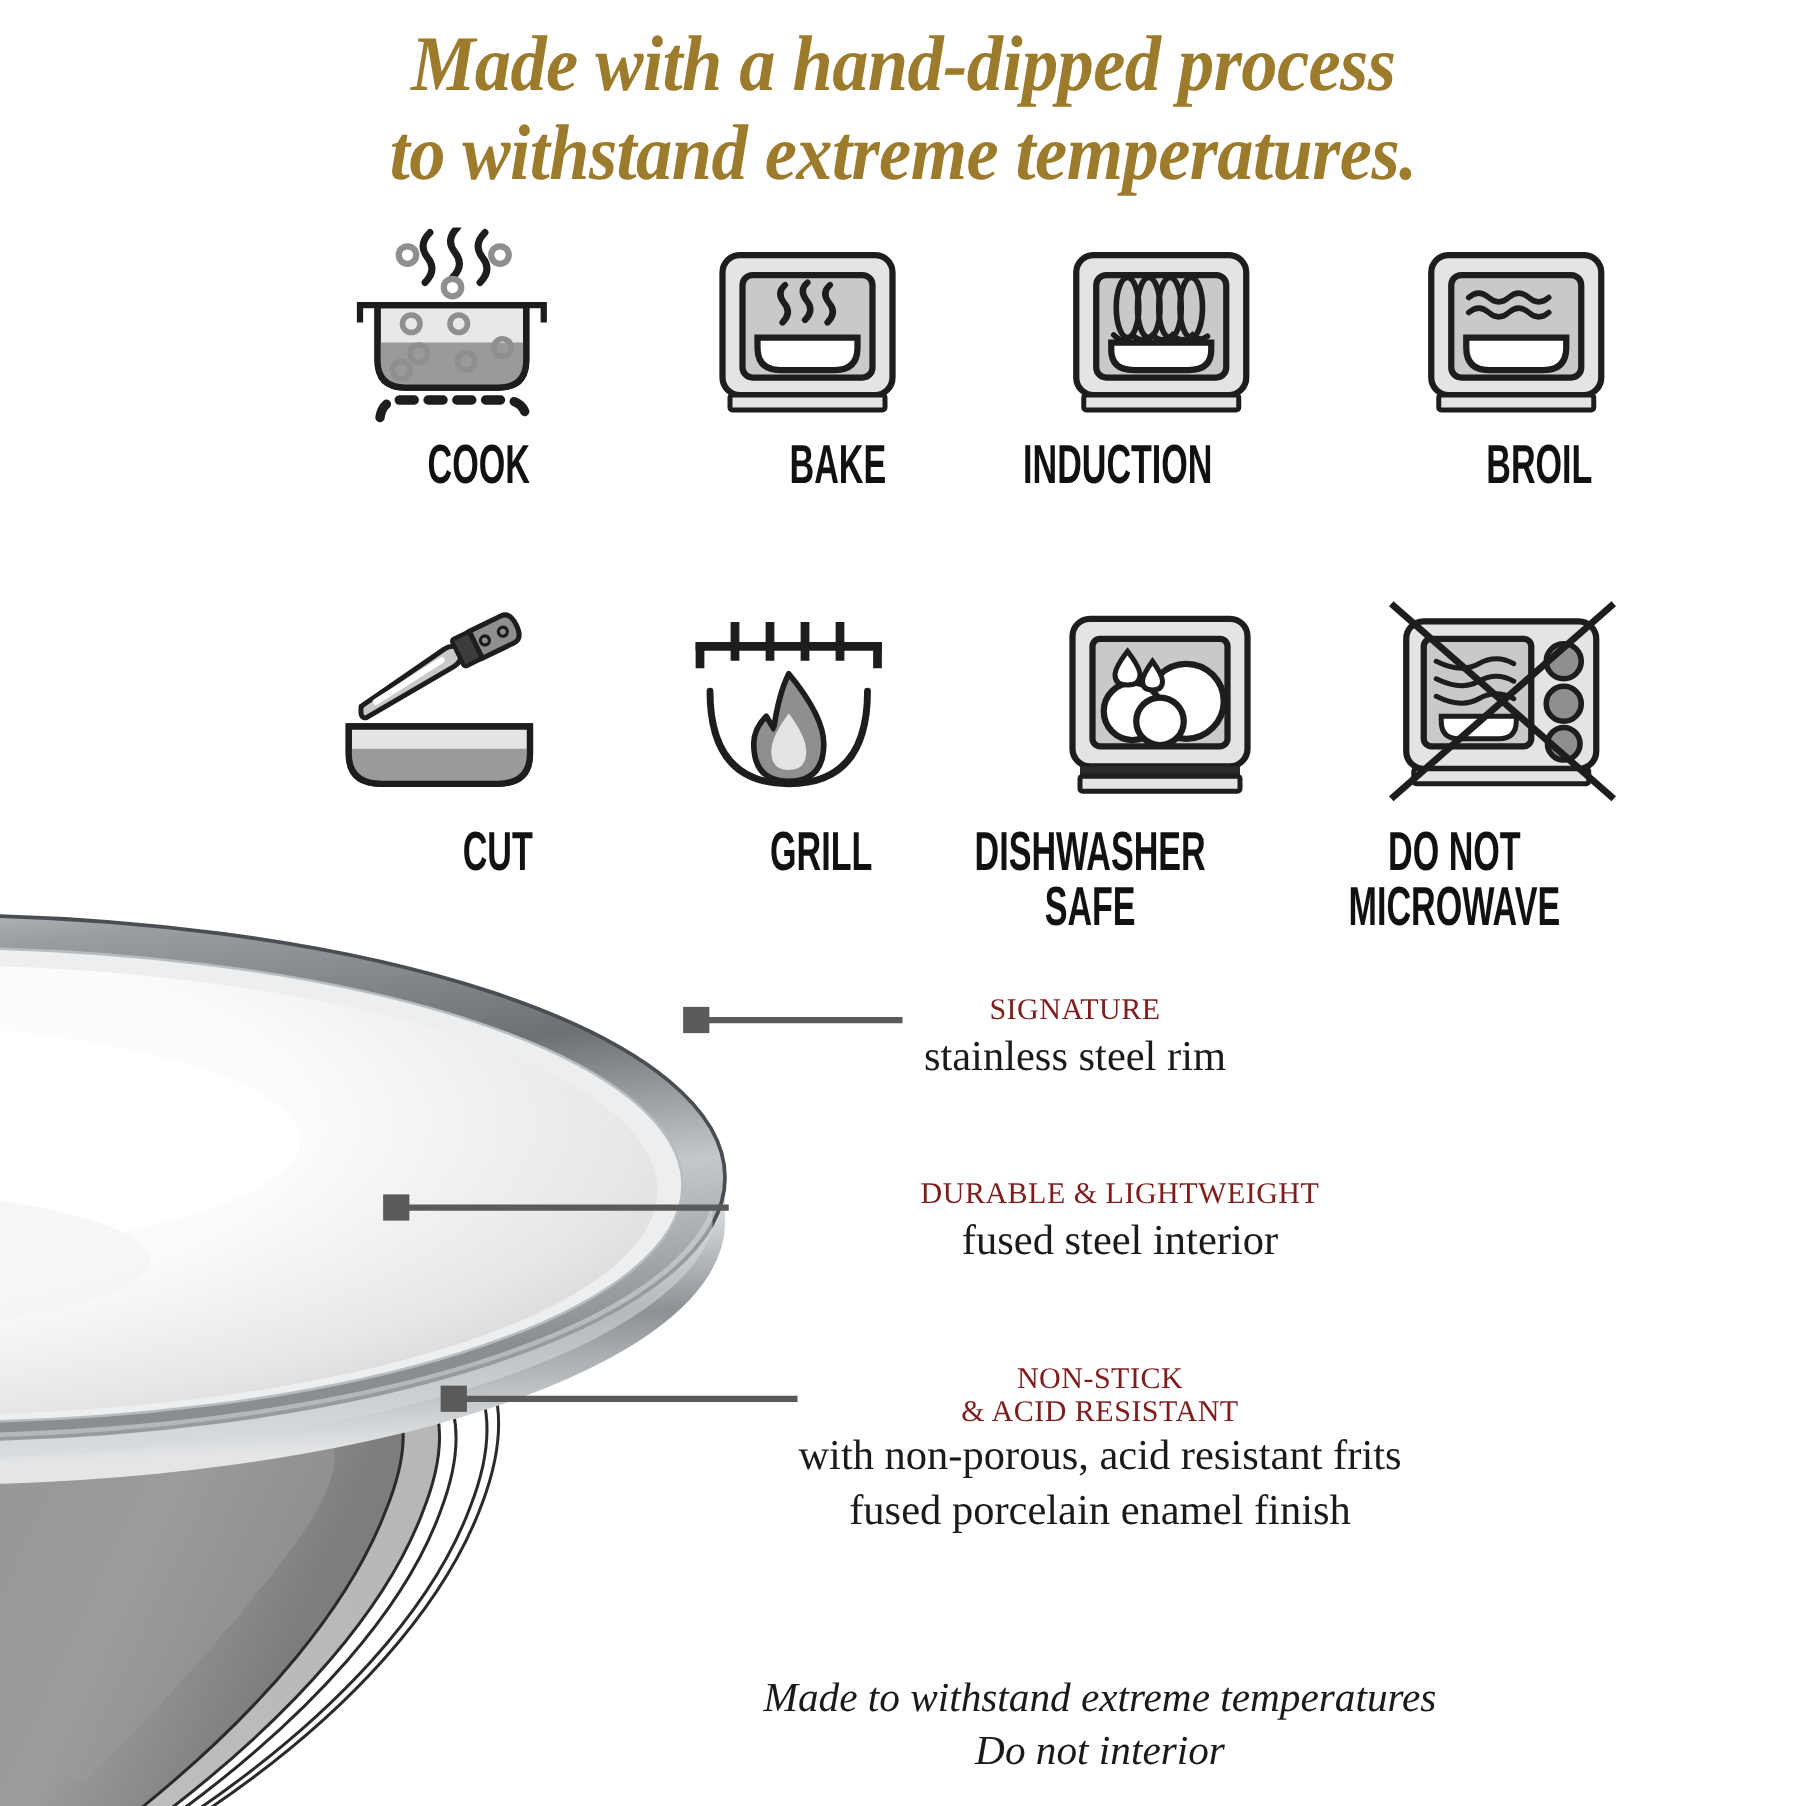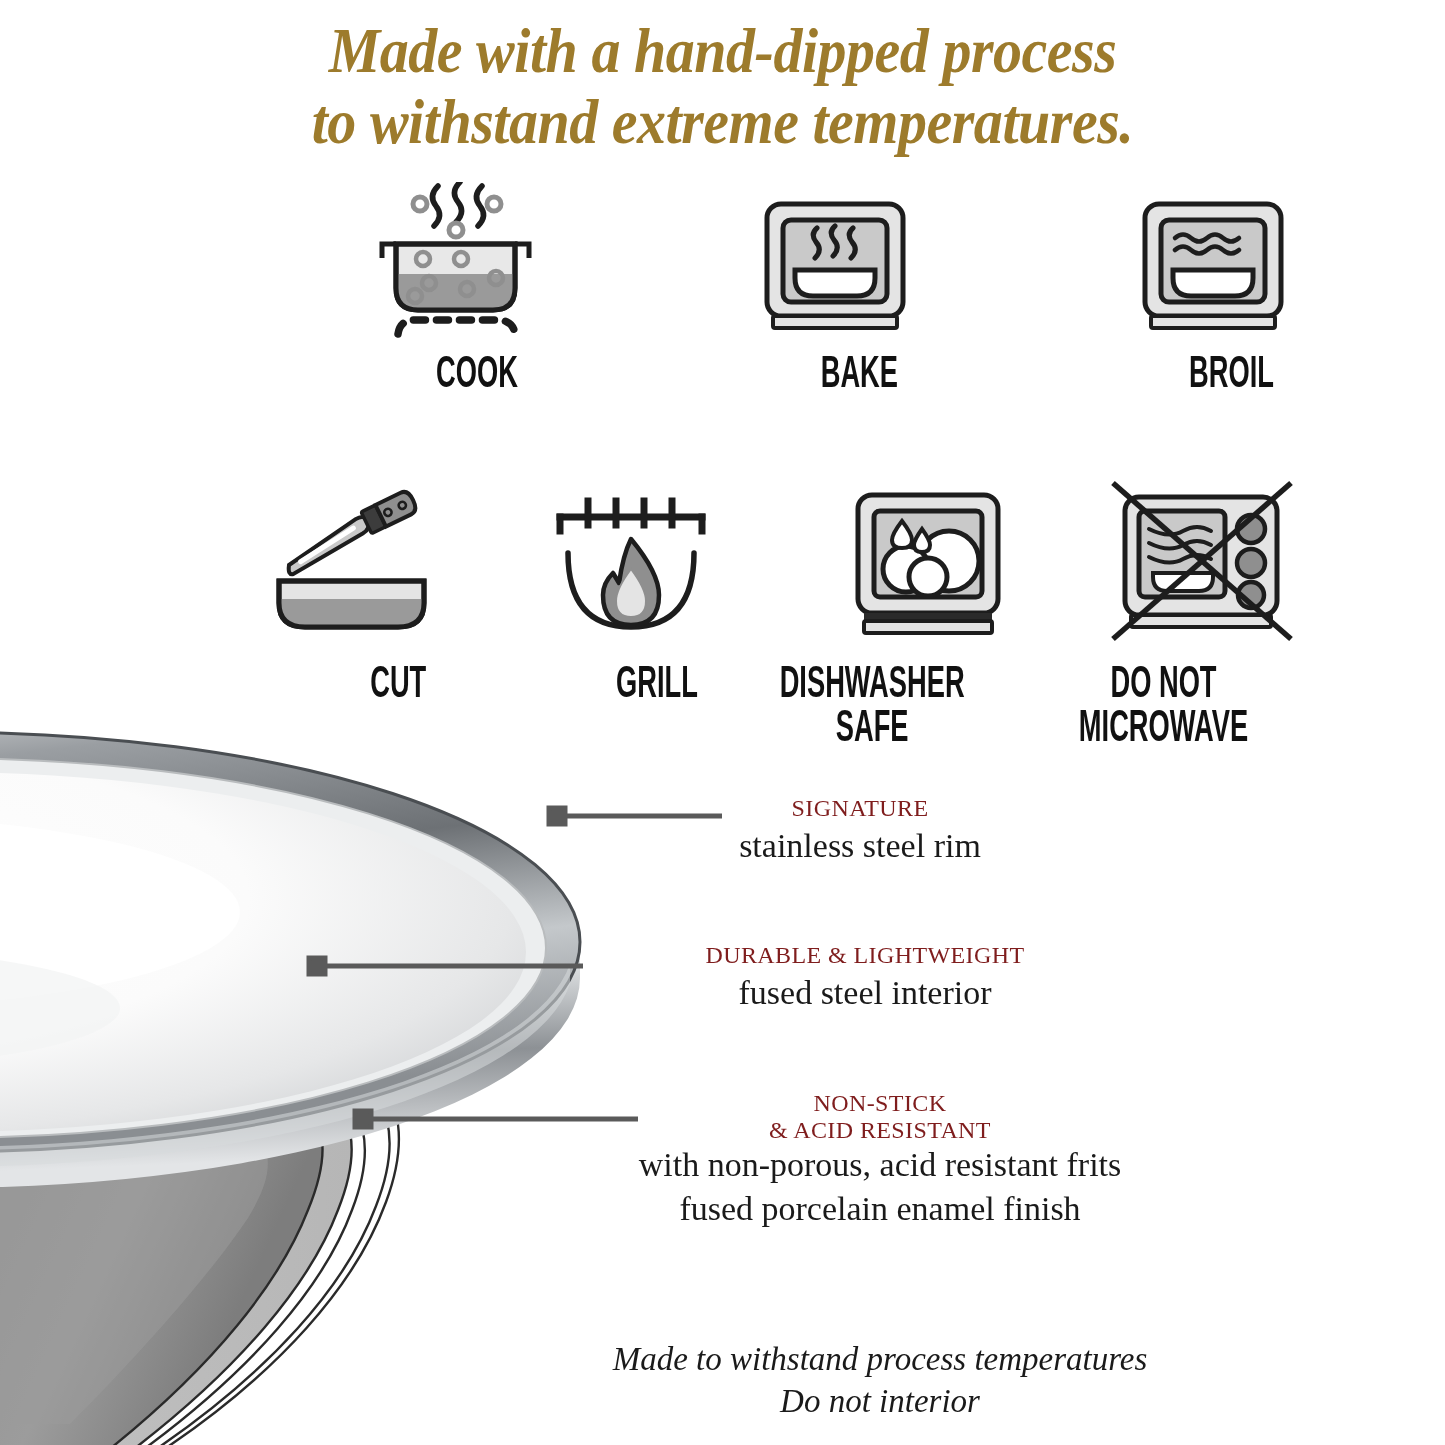--- a/index.html
+++ b/index.html
@@ -74,21 +74,21 @@
     letter-spacing:0.4px;
   }
   .co-sub{
     font-family:"Liberation Serif", serif;
     font-size:34px;
     line-height:1.22;
     color:#1a1a1a;
     margin-top:3px;
   }
   #callout1{left:620px;top:795px;width:480px;}
-  #callout2{left:500px;top:942px;width:730px;}
+  #callout2{left:531px;top:942px;width:730px;}
   #callout3{left:500px;top:1090px;width:760px;}
 
   .footer{
     position:absolute;
     left:430px;top:1338px;width:900px;
     text-align:center;
     font-family:"Liberation Serif", serif;
     font-style:italic;
     font-size:33px;
     line-height:1.28;
@@ -157,20 +157,38 @@
               <path d="M86 74 q8-8 1-16 q-6-8 1-14"></path>
               <path d="M104 76 q8-8 1-16 q-6-8 1-14"></path>
             </g>
             <path d="M48 88 h80 v8 q0 18 -18 18 h-44 q-18 0 -18 -18 z" fill="#ffffff" stroke="#1d1d1d" stroke-width="5"></path>
             <rect x="26" y="134" width="124" height="12" rx="2" fill="#e4e4e4" stroke="#1d1d1d" stroke-width="4"></rect>
           </svg>
         </div>
         <div class="ilabel">BAKE</div>
       </div>
 
+      <div class="icell">
+        <div class="ibox">
+          <svg width="175" height="160" viewBox="0 0 175 160">
+            <rect x="20" y="22" width="136" height="112" rx="14" fill="#e4e4e4" stroke="#1d1d1d" stroke-width="5"></rect>
+            <rect x="36" y="38" width="104" height="82" rx="8" fill="#c9c9c9" stroke="#1d1d1d" stroke-width="5"></rect>
+            <g fill="none" stroke="#1d1d1d" stroke-width="4.5">
+              <ellipse cx="61" cy="64" rx="9" ry="24"></ellipse>
+              <ellipse cx="78" cy="64" rx="9" ry="24"></ellipse>
+              <ellipse cx="95" cy="64" rx="9" ry="24"></ellipse>
+              <ellipse cx="112" cy="64" rx="9" ry="24"></ellipse>
+              <path d="M50 86 q8 8 15 0 q8 8 16 0 q8 8 16 0 q8 8 16 0 q6 6 12 1" stroke-linecap="round"></path>
+            </g>
+            <path d="M48 92 h80 v6 q0 16 -18 16 h-44 q-18 0 -18 -16 z" fill="#ffffff" stroke="#1d1d1d" stroke-width="5"></path>
+            <rect x="26" y="134" width="124" height="12" rx="2" fill="#e4e4e4" stroke="#1d1d1d" stroke-width="4"></rect>
+          </svg>
+        </div>
+        <div class="ilabel">INDUCTION</div>
+      </div>
 
       <div class="icell">
         <div class="ibox">
           <svg width="175" height="160" viewBox="0 0 175 160">
             <rect x="20" y="22" width="136" height="112" rx="14" fill="#e4e4e4" stroke="#1d1d1d" stroke-width="5"></rect>
             <rect x="36" y="38" width="104" height="82" rx="8" fill="#c9c9c9" stroke="#1d1d1d" stroke-width="5"></rect>
             <g fill="none" stroke="#1d1d1d" stroke-width="4.5" stroke-linecap="round">
               <path d="M50 56 q8-7 16 0 q8 7 16 0 q8-7 16 0 q8 7 16 0"></path>
               <path d="M50 68 q8-7 16 0 q8 7 16 0 q8-7 16 0 q8 7 16 0"></path>
             </g>
@@ -382,17 +400,17 @@
   </div>
 
   <div class="callout" id="callout3">
     <div class="co-title">NON-STICK</div>
     <div class="co-title">&amp; ACID RESISTANT</div>
     <div class="co-sub" style="margin-top:0">with non-porous, acid resistant frits</div>
     <div class="co-sub">fused porcelain enamel finish</div>
   </div>
 
   <div class="footer">
-    <span>Made to withstand process temperatures</span>
+    <span>Made to withstand extreme temperatures</span>
     <span>Do not interior</span>
   </div>
 
 </div>
 
 </body></html>

